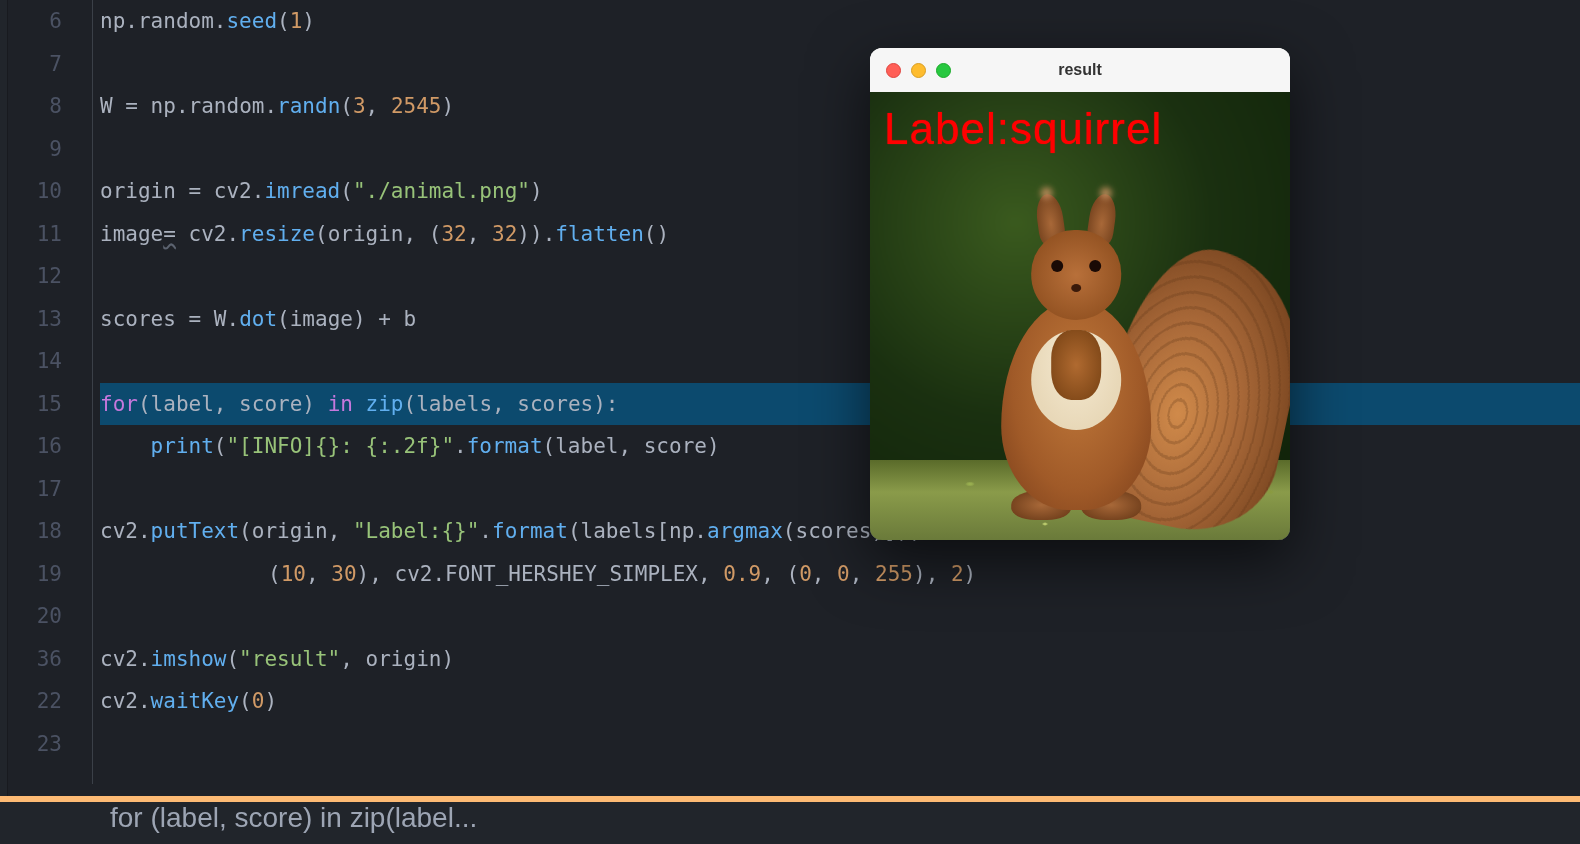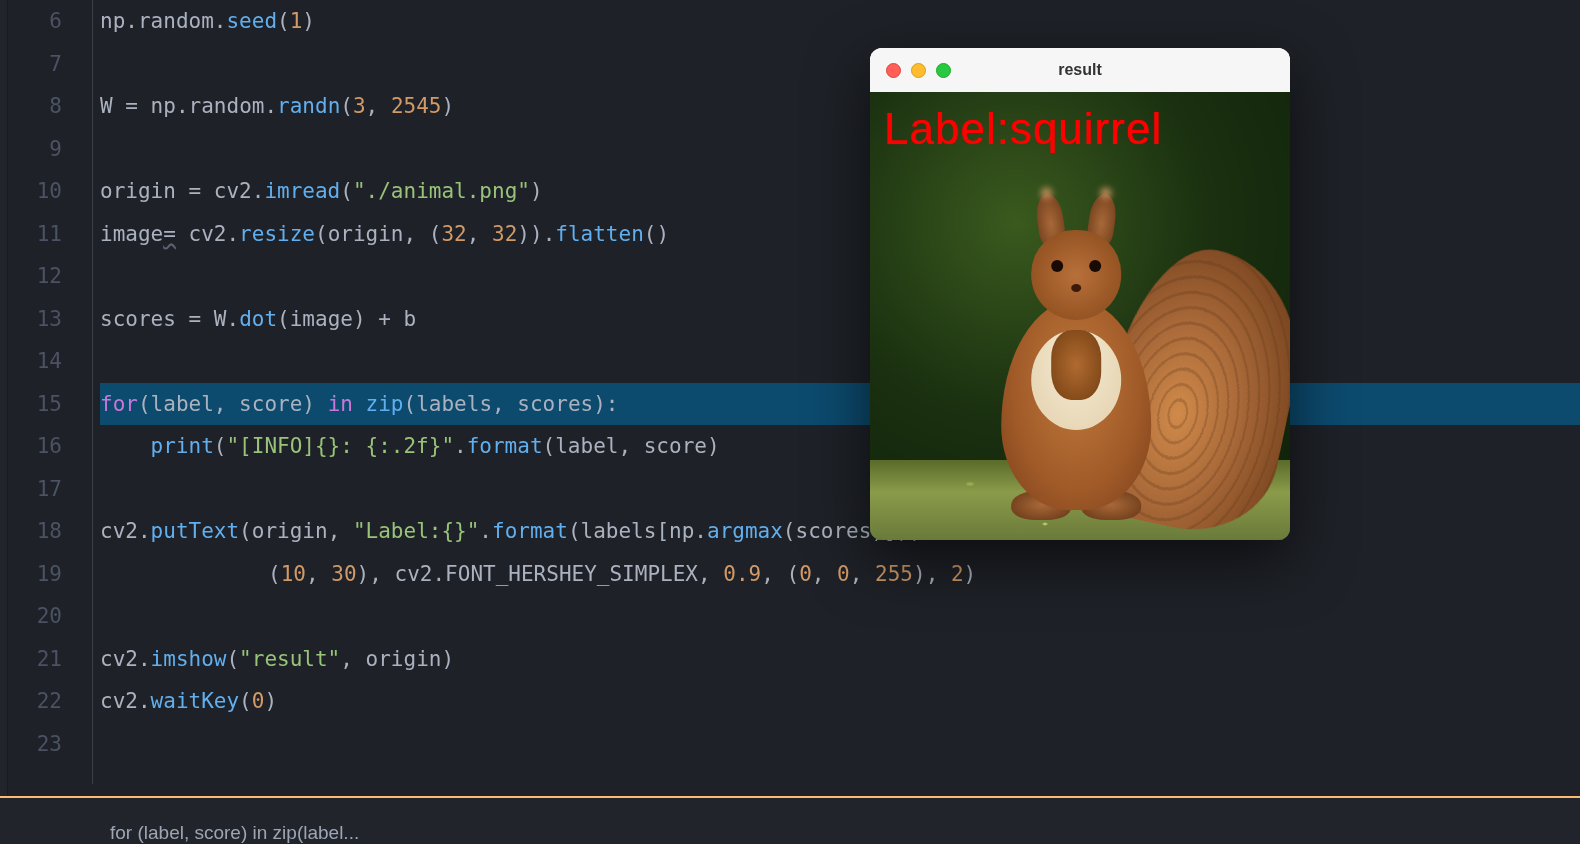--- a/index.html
+++ b/index.html
@@ -57,26 +57,26 @@
   .num { color: #d19a66; }
   .var { color: #abb2bf; }
   .op { color: #abb2bf; }
   .paren { color: #abb2bf; }
   .underline { text-decoration: underline wavy #5c6370; text-decoration-skip-ink: none;}
   .statusbar {
     position: absolute;
     left: 0; right: 0; bottom: 0;
     height: 48px;
     background: #21252b;
-    border-top: 2px solid #fdba74;
+    border-top: 6px solid #fdba74;
     display: flex;
-    align-items: flex-end;
+    align-items: flex-start;
     padding-left: 110px;
     font-family: -apple-system, "Helvetica Neue", Arial, sans-serif;
-    font-size: 19px;
+    font-size: 28px;
     color: #9da5b4;
   }
   
   .result-window {
     position: absolute;
     top: 48px;
     left: 870px;
     width: 420px;
     border-radius: 12px;
     background: #fff;
@@ -208,21 +208,21 @@
       <div class="ln">11</div>
       <div class="ln">12</div>
       <div class="ln">13</div>
       <div class="ln">14</div>
       <div class="ln">15</div>
       <div class="ln">16</div>
       <div class="ln">17</div>
       <div class="ln">18</div>
       <div class="ln">19</div>
       <div class="ln">20</div>
-      <div class="ln">21</div>
+      <div class="ln">36</div>
       <div class="ln">22</div>
       <div class="ln">23</div>
     </div>
   <div class="code" id="code">
     <div class="indent-guide"></div>
   <div class="line"><span class="var">np</span><span class="op">.</span><span class="var">random</span><span class="op">.</span><span class="fncall">seed</span><span class="paren">(</span><span class="num">1</span><span class="paren">)</span></div>
       <div class="line"></div>
       <div class="line"><span class="var">W</span><span class="var"> </span><span class="op">=</span><span class="var"> np</span><span class="op">.</span><span class="var">random</span><span class="op">.</span><span class="fncall">randn</span><span class="paren">(</span><span class="num">3</span><span class="op">, </span><span class="num">2545</span><span class="paren">)</span></div>
       <div class="line"></div>
       <div class="line"><span class="var">origin </span><span class="op">=</span><span class="var"> cv2</span><span class="op">.</span><span class="fncall">imread</span><span class="paren">(</span><span class="str">"./animal.png"</span><span class="paren">)</span></div>

